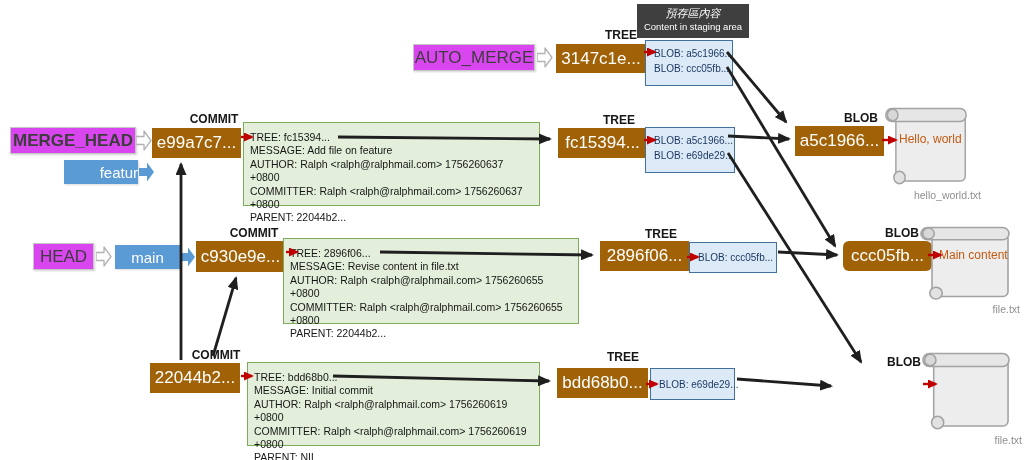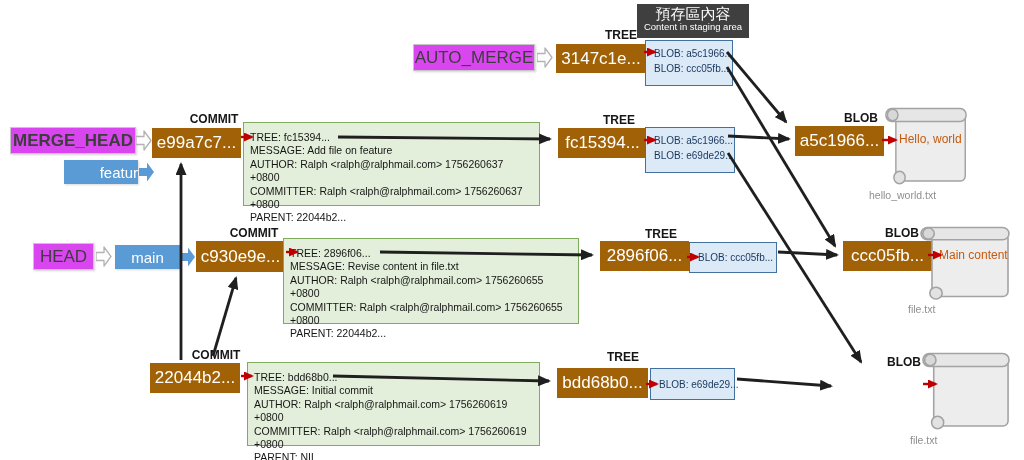--- a/index.html
+++ b/index.html
@@ -13,24 +13,24 @@
            justify-content:center;font-size:17px;}
   .branch{background:#5b9bd5;color:#ffffff;display:flex;align-items:center;
           justify-content:center;font-size:15px;box-shadow:1px 1px 2px rgba(0,0,0,.15);}
   .typelabel{color:#161616;font-size:12px;font-weight:700;text-align:center;}
   .greenbox{background:#e3efda;border:1px solid #7fab5c;color:#161616;
             font-size:10.5px;line-height:13.4px;padding:8px 6px 0 6px;}
   .bluebox{background:#dce9f7;border:1.5px solid #41719c;color:#17365d;font-size:10px;}
   .bluebox .entry{padding-left:8px;line-height:15px;white-space:nowrap;}
   .bluebox.single{display:flex;align-items:center;}
   .darknote{background:#3f3f3f;color:#ffffff;text-align:center;padding-top:2px;}
-  .darknote .zh{font-size:15px;line-height:15px;}
+  .darknote .zh{font-size:11px;line-height:15px;font-style:italic;}
   .darknote .en{font-size:9.5px;line-height:12px;}
   .content-text{color:#c55a11;font-size:12px;white-space:nowrap;}
-  .caption{color:#8f8f8f;font-size:10.5px;text-align:left;}
+  .caption{color:#8f8f8f;font-size:10.5px;text-align:right;}
   svg{display:block;}
   #arrow-layer{pointer-events:none;z-index:10;}
 </style>
 </head>
 <body>
 
 <div id="canvas">
 
   <div class="abs darknote" style="left:637px;top:4px;width:112px;height:34px;">
     <div class="zh">預存區內容</div>
@@ -115,21 +115,21 @@
   <svg class="abs" style="left:884px;top:107px;" width="84" height="82" viewBox="0 0 92 82" preserveAspectRatio="none">
     <rect x="13" y="8" width="76" height="66" rx="5" fill="#ededed" stroke="#a3a3a3" stroke-width="1.6"></rect>
     <rect x="2" y="1.5" width="88" height="13" rx="6.5" fill="#e6e6e6" stroke="#a3a3a3" stroke-width="1.6"></rect>
     <circle cx="9.5" cy="8" r="5.8" fill="#d8d8d8" stroke="#a3a3a3" stroke-width="1.6"></circle>
     <circle cx="17" cy="70.5" r="6.2" fill="#e2e2e2" stroke="#a3a3a3" stroke-width="1.6"></circle>
   </svg>
   <div class="abs content-text" style="left:899px;top:132px;">Hello, world</div>
   <div class="abs caption" style="left:869px;top:189px;width:112px;">hello_world.txt</div>
 
   <div class="abs typelabel" style="left:872px;top:226px;width:60px;">BLOB</div>
-  <div class="abs hashbox" style="left:843px;top:241px;width:89px;height:30px;">ccc05fb...</div>
+  <div class="abs hashbox" style="left:843px;top:241px;width:89px;height:30px;border-radius:6px;">ccc05fb...</div>
   <svg class="abs" style="left:919px;top:226px;" width="92" height="78" viewBox="0 0 92 82" preserveAspectRatio="none">
     <rect x="13" y="8" width="76" height="66" rx="5" fill="#ededed" stroke="#a3a3a3" stroke-width="1.6"></rect>
     <rect x="2" y="1.5" width="88" height="13" rx="6.5" fill="#e6e6e6" stroke="#a3a3a3" stroke-width="1.6"></rect>
     <circle cx="9.5" cy="8" r="5.8" fill="#d8d8d8" stroke="#a3a3a3" stroke-width="1.6"></circle>
     <circle cx="17" cy="70.5" r="6.2" fill="#e2e2e2" stroke="#a3a3a3" stroke-width="1.6"></circle>
   </svg>
   <div class="abs content-text" style="left:939px;top:248px;">Main content</div>
   <div class="abs caption" style="left:908px;top:303px;width:112px;">file.txt</div>
 
   <div class="abs typelabel" style="left:874px;top:355px;width:60px;">BLOB</div>

